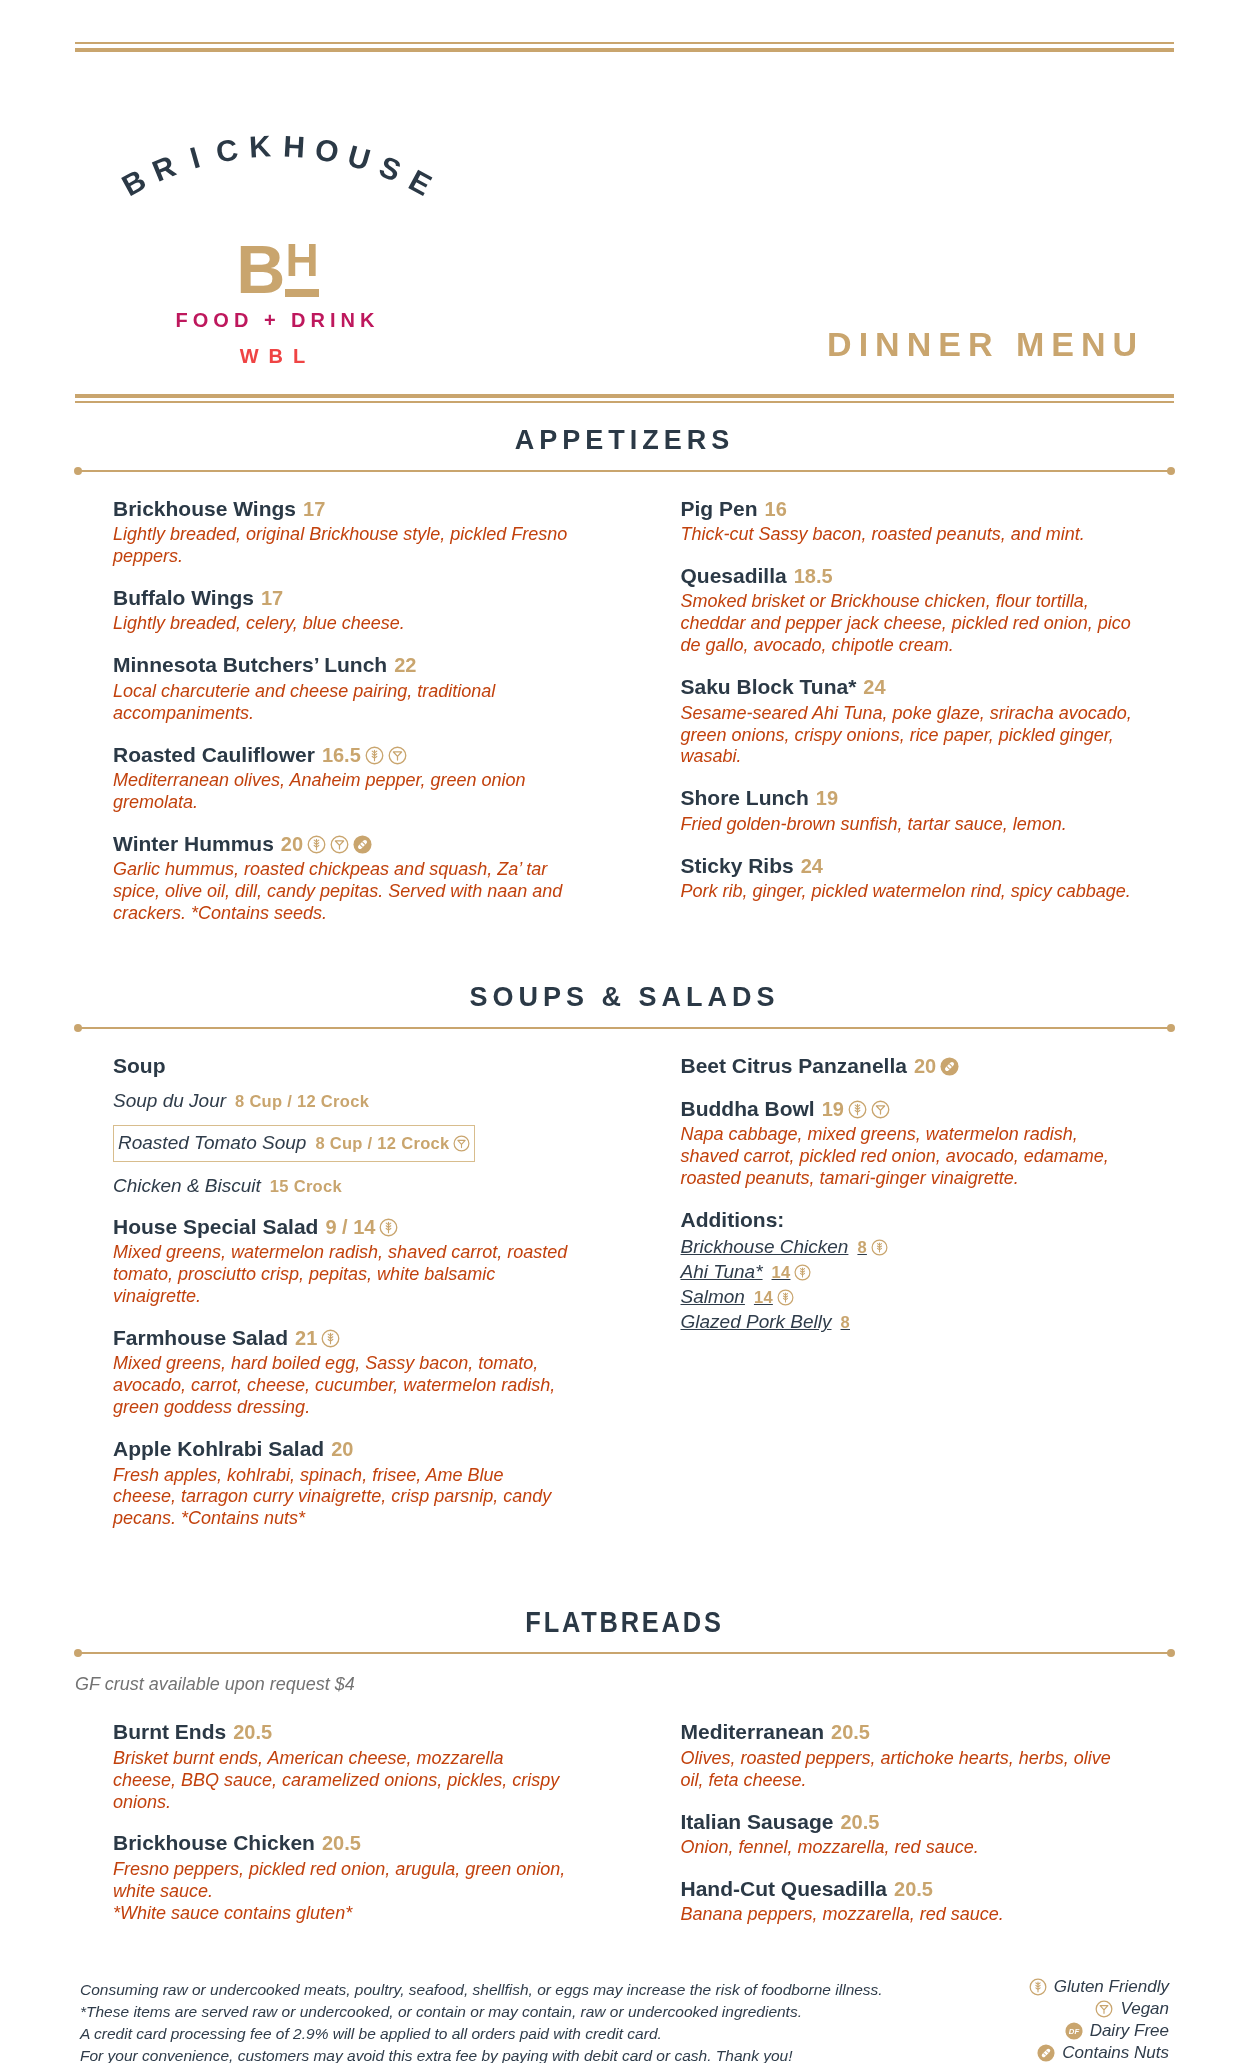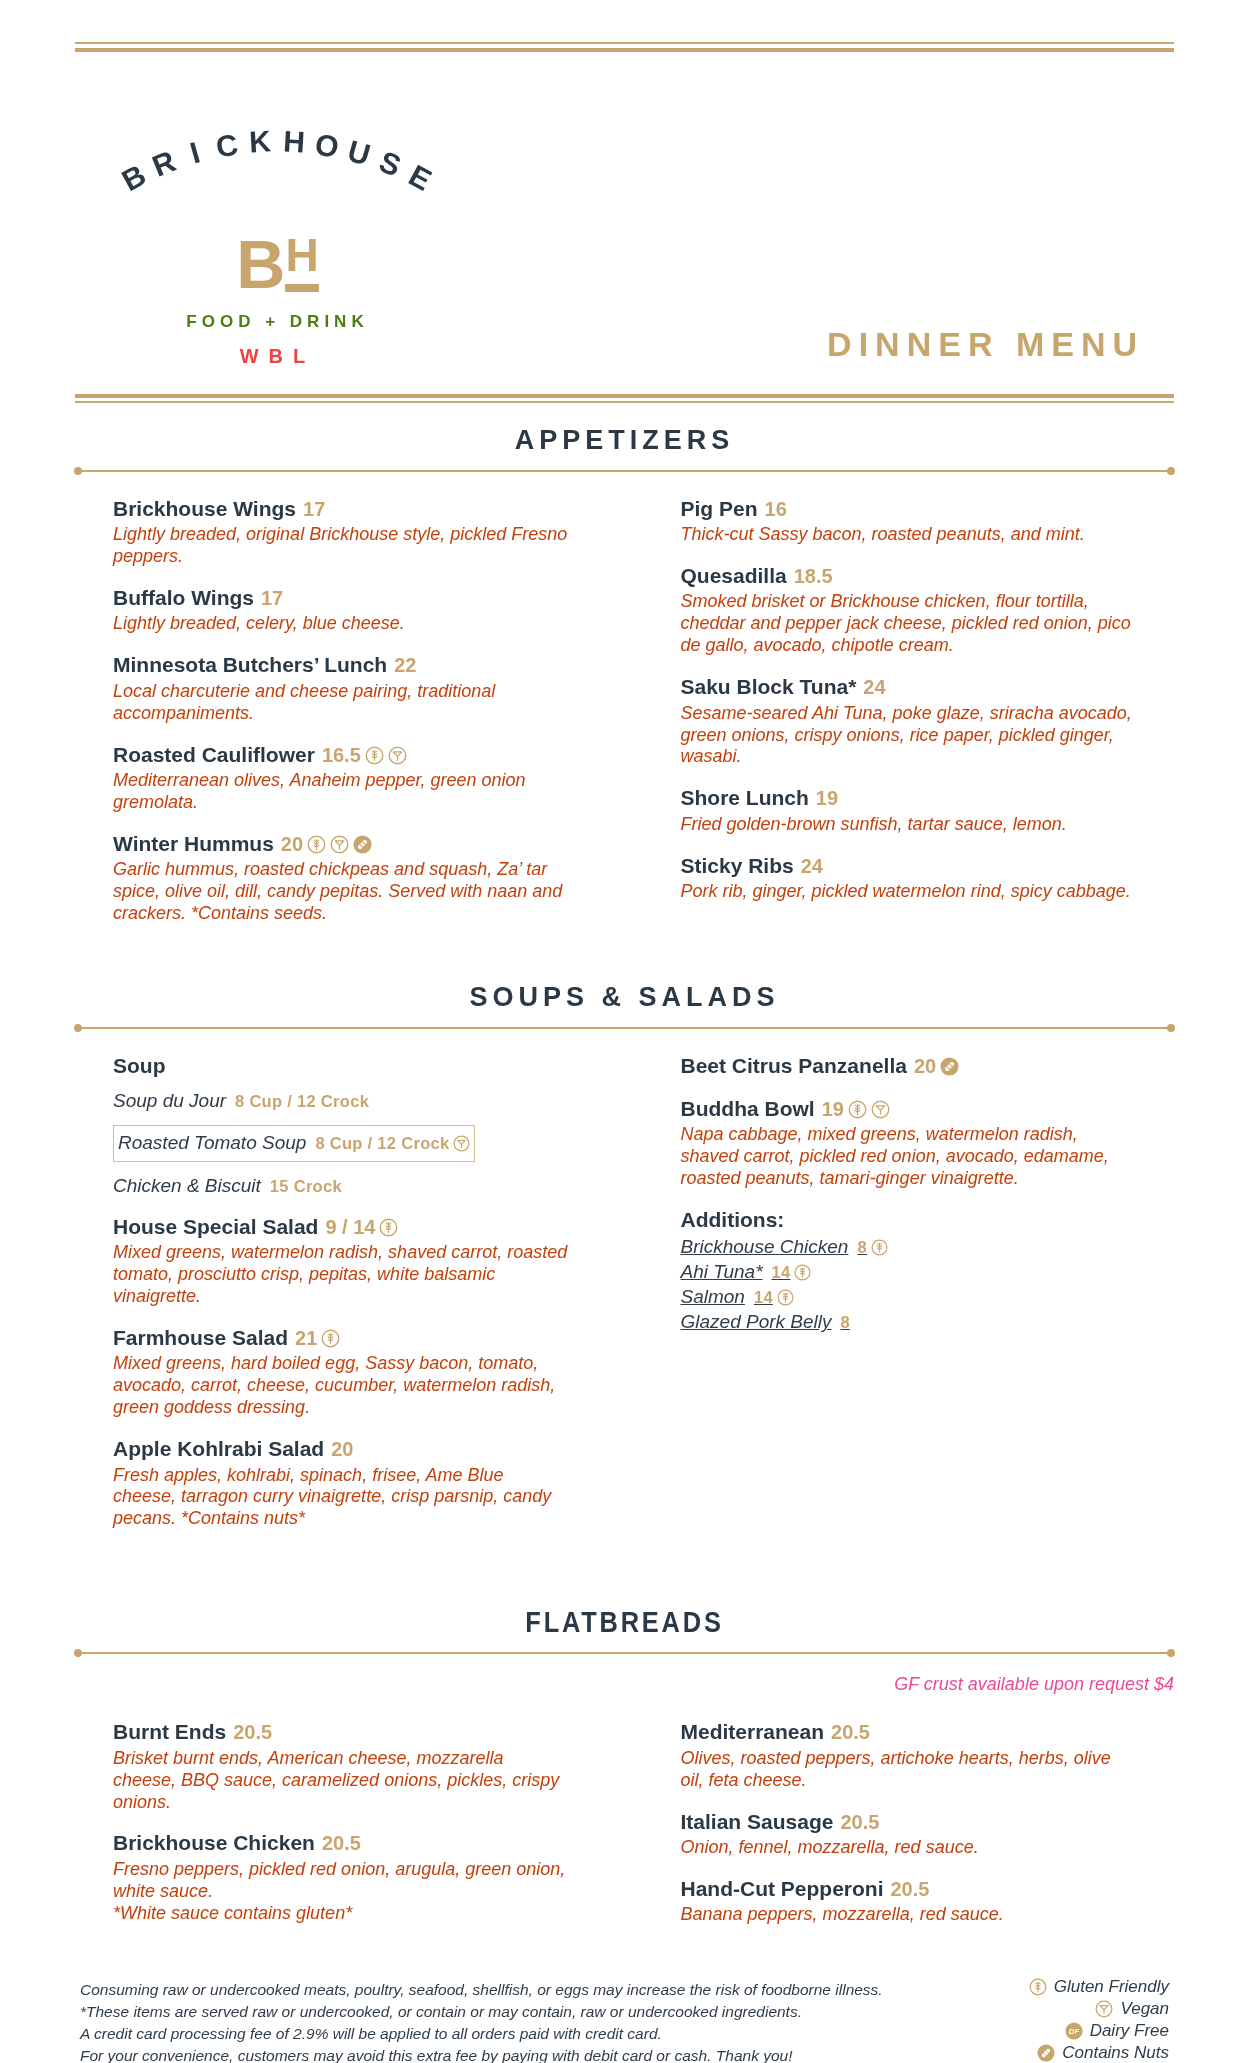--- a/index.html
+++ b/index.html
@@ -18,35 +18,35 @@
   
   .header { display:flex; justify-content:space-between; align-items:flex-end;
             margin:26px 30px 26px; height:290px; }
   .logo { width:345px; text-align:center; position:relative; }
   .arc { position:relative; height:112px; width:345px; margin:0 auto; }
   .arc-letter { position:absolute; font-size:30px; font-weight:700; color:#2b3946; }
   .mono { display:flex; justify-content:center; align-items:flex-start; margin-top:2px; }
   .mono-b { font-size:68px; line-height:0.92; font-weight:700; color:#c9a56e; }
   .mono-h { font-size:46px; line-height:0.95; font-weight:700; color:#c9a56e;
             border-bottom:8px solid #c9a56e; padding-bottom:6px; margin-top:1px; }
-  .tagline  { margin-top:16px; font-size:17px; font-weight:700; letter-spacing:5px; color:#4d7c0f; }
+  .tagline  { margin-top:8px; font-size:20px; font-weight:700; letter-spacing:5px; color:#be185d; }
   .location { margin-top:13px; font-size:20px; font-weight:700; letter-spacing:10px; color:#ef4444; }
   .menu-title { font-size:34px; font-weight:700; letter-spacing:7px; color:#c9a56e; padding-bottom:4px; white-space:nowrap; }
   
   section { margin-top:22px; }
   section + section { margin-top:40px; }
   section:nth-of-type(3) { margin-top:60px; }
   h2 { font-size:27px; font-weight:700; letter-spacing:5px; color:#2b3946;
        text-align:center; margin-bottom:14px; }
   section:nth-of-type(3) h2 { letter-spacing:3px; transform:scale(0.94,1.1); }
   .divider { position:relative; height:2px; background:#c9a56e; margin-bottom:24px; }
   .divider::before, .divider::after { content:''; position:absolute; top:-3px;
        width:8px; height:8px; border-radius:50%; background:#c9a56e; }
   .divider::before { left:-1px; } .divider::after { right:-1px; }
-  .section-note { text-align:right; font-style:italic; font-size:18px; color:#ec4899; margin:-4px 0 24px; }
+  .section-note { text-align:left; font-style:italic; font-size:18px; color:#737373; margin:-4px 0 24px; }
   .cols { display:grid; grid-template-columns:1fr 1fr; column-gap:112px; padding:0 38px; }
   
   .item { margin-bottom:17px; }
   .item-head { line-height:1.25; margin-bottom:2px; }
   .item-title { font-weight:700; font-size:21px; color:#2b3946; }
   .item-price { font-weight:700; font-size:20px; color:#c9a56e; margin-left:7px; }
   .item-desc, .item-note { font-style:italic; font-size:18px; color:#c2410c; line-height:1.22; }
   .icon { display:inline-block; vertical-align:-3px; margin-left:4px; line-height:0; }
   
   .sub-line { font-style:italic; font-size:19px; color:#2f3c4a; margin:11px 0; }
@@ -258,21 +258,21 @@
           <div class="col">
             <div class="item">
               <div class="item-head"><span class="item-title">Mediterranean</span><span class="item-price">20.5</span></div>
               <div class="item-desc">Olives, roasted peppers, artichoke hearts, herbs, olive oil, feta cheese.</div>
             </div>
             <div class="item">
               <div class="item-head"><span class="item-title">Italian Sausage</span><span class="item-price">20.5</span></div>
               <div class="item-desc">Onion, fennel, mozzarella, red sauce.</div>
             </div>
             <div class="item">
-              <div class="item-head"><span class="item-title">Hand-Cut Pepperoni</span><span class="item-price">20.5</span></div>
+              <div class="item-head"><span class="item-title">Hand-Cut Quesadilla</span><span class="item-price">20.5</span></div>
               <div class="item-desc">Banana peppers, mozzarella, red sauce.</div>
             </div>
           </div>
         </div>
       </section>
     </div>
 
   <div class="footer">
     <div class="disclaimers" id="disclaimers">
         <div>Consuming raw or undercooked meats, poultry, seafood, shellfish, or eggs may increase the risk of foodborne illness.</div>

